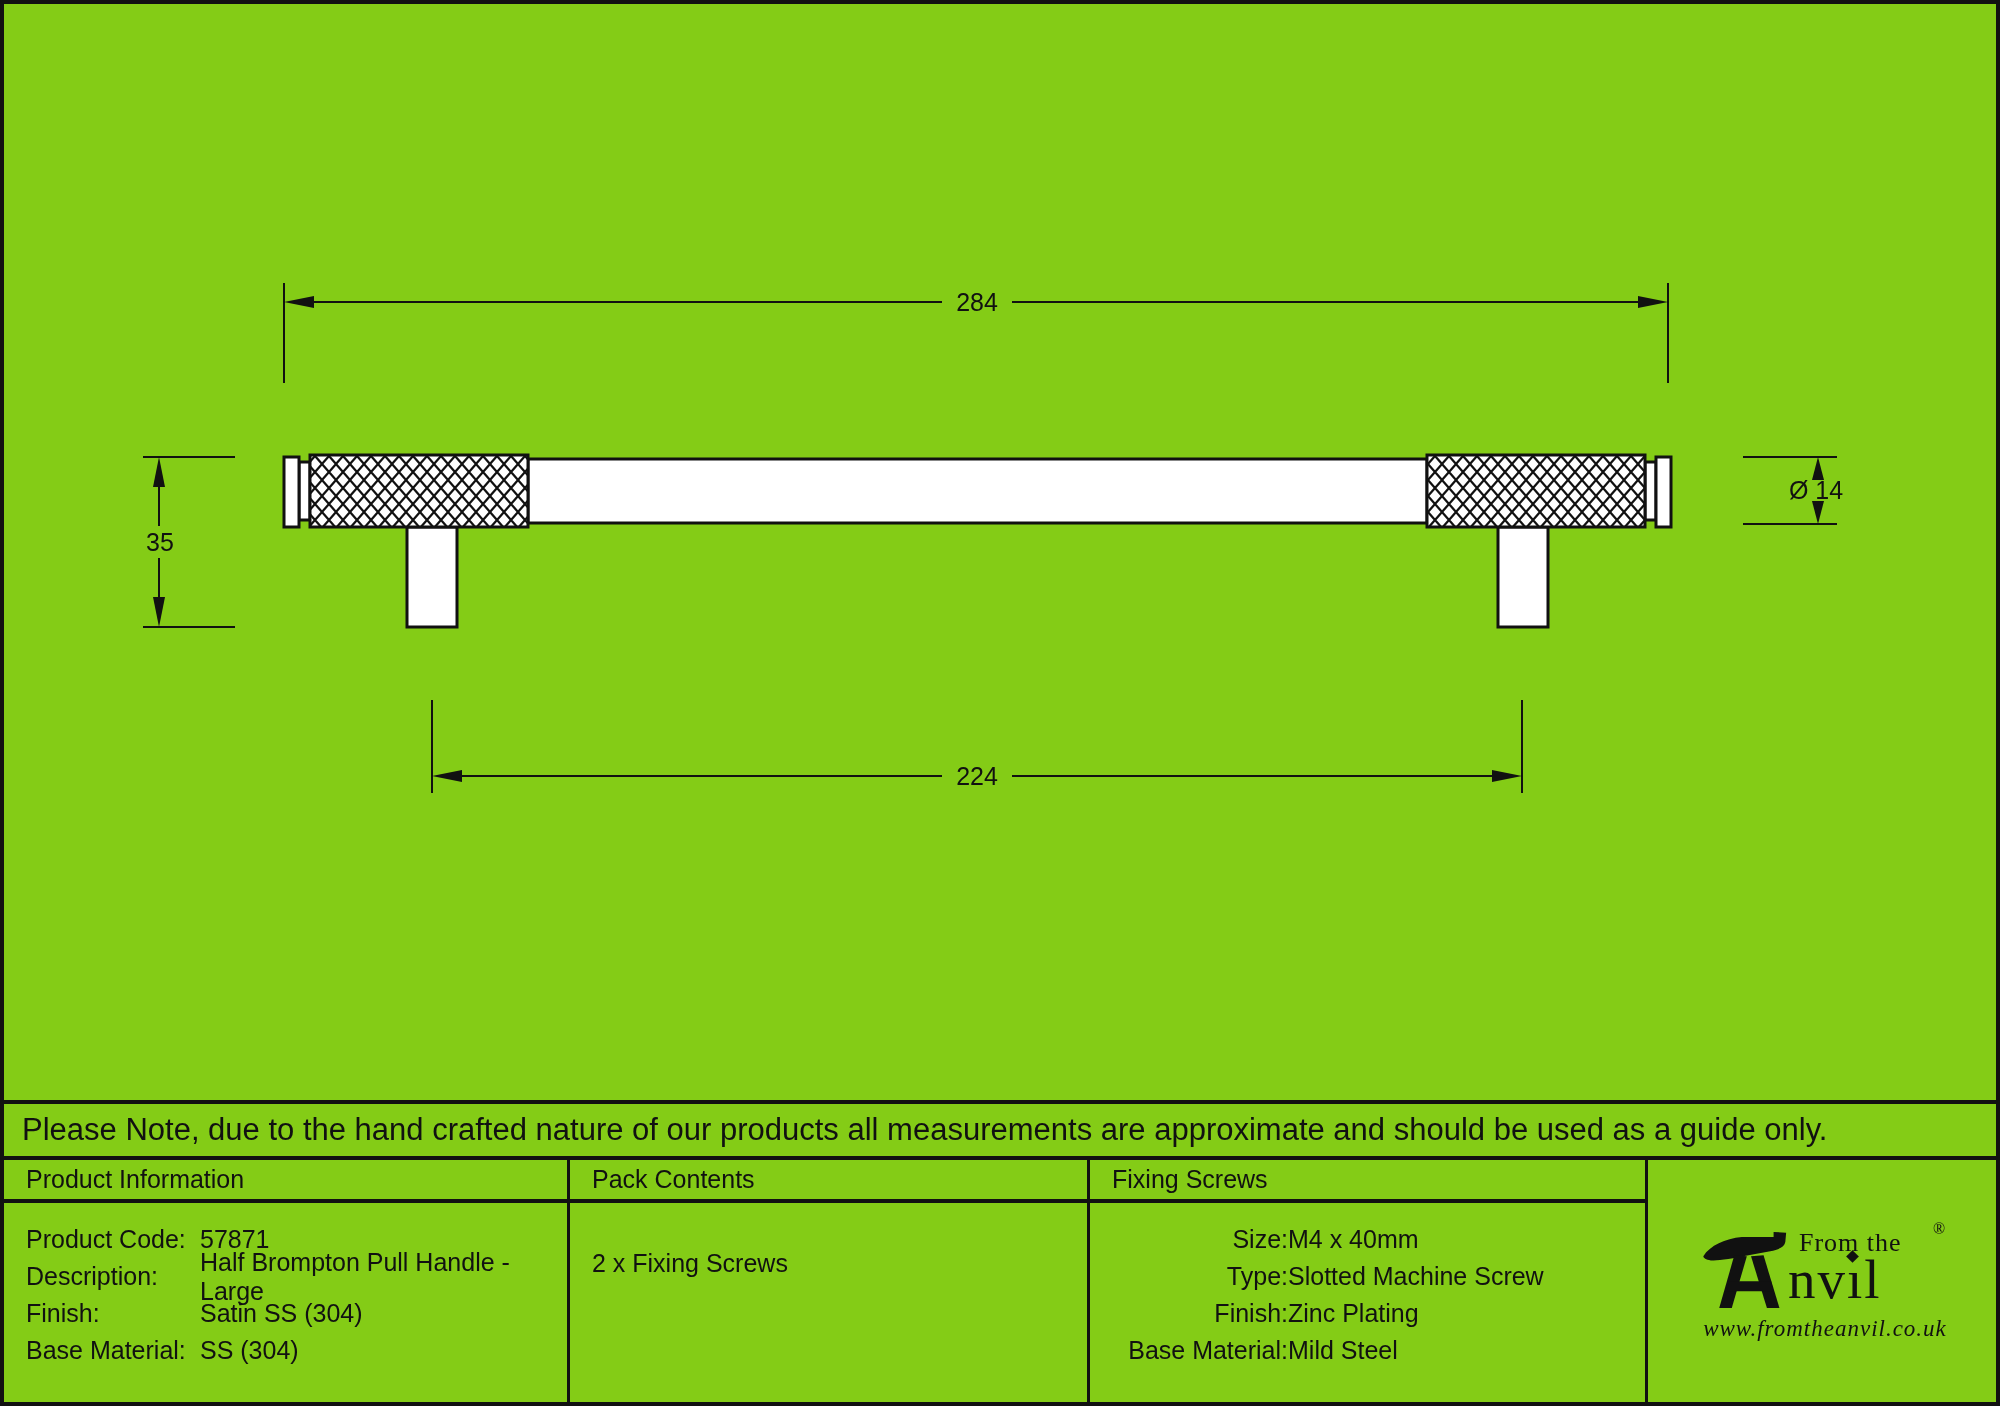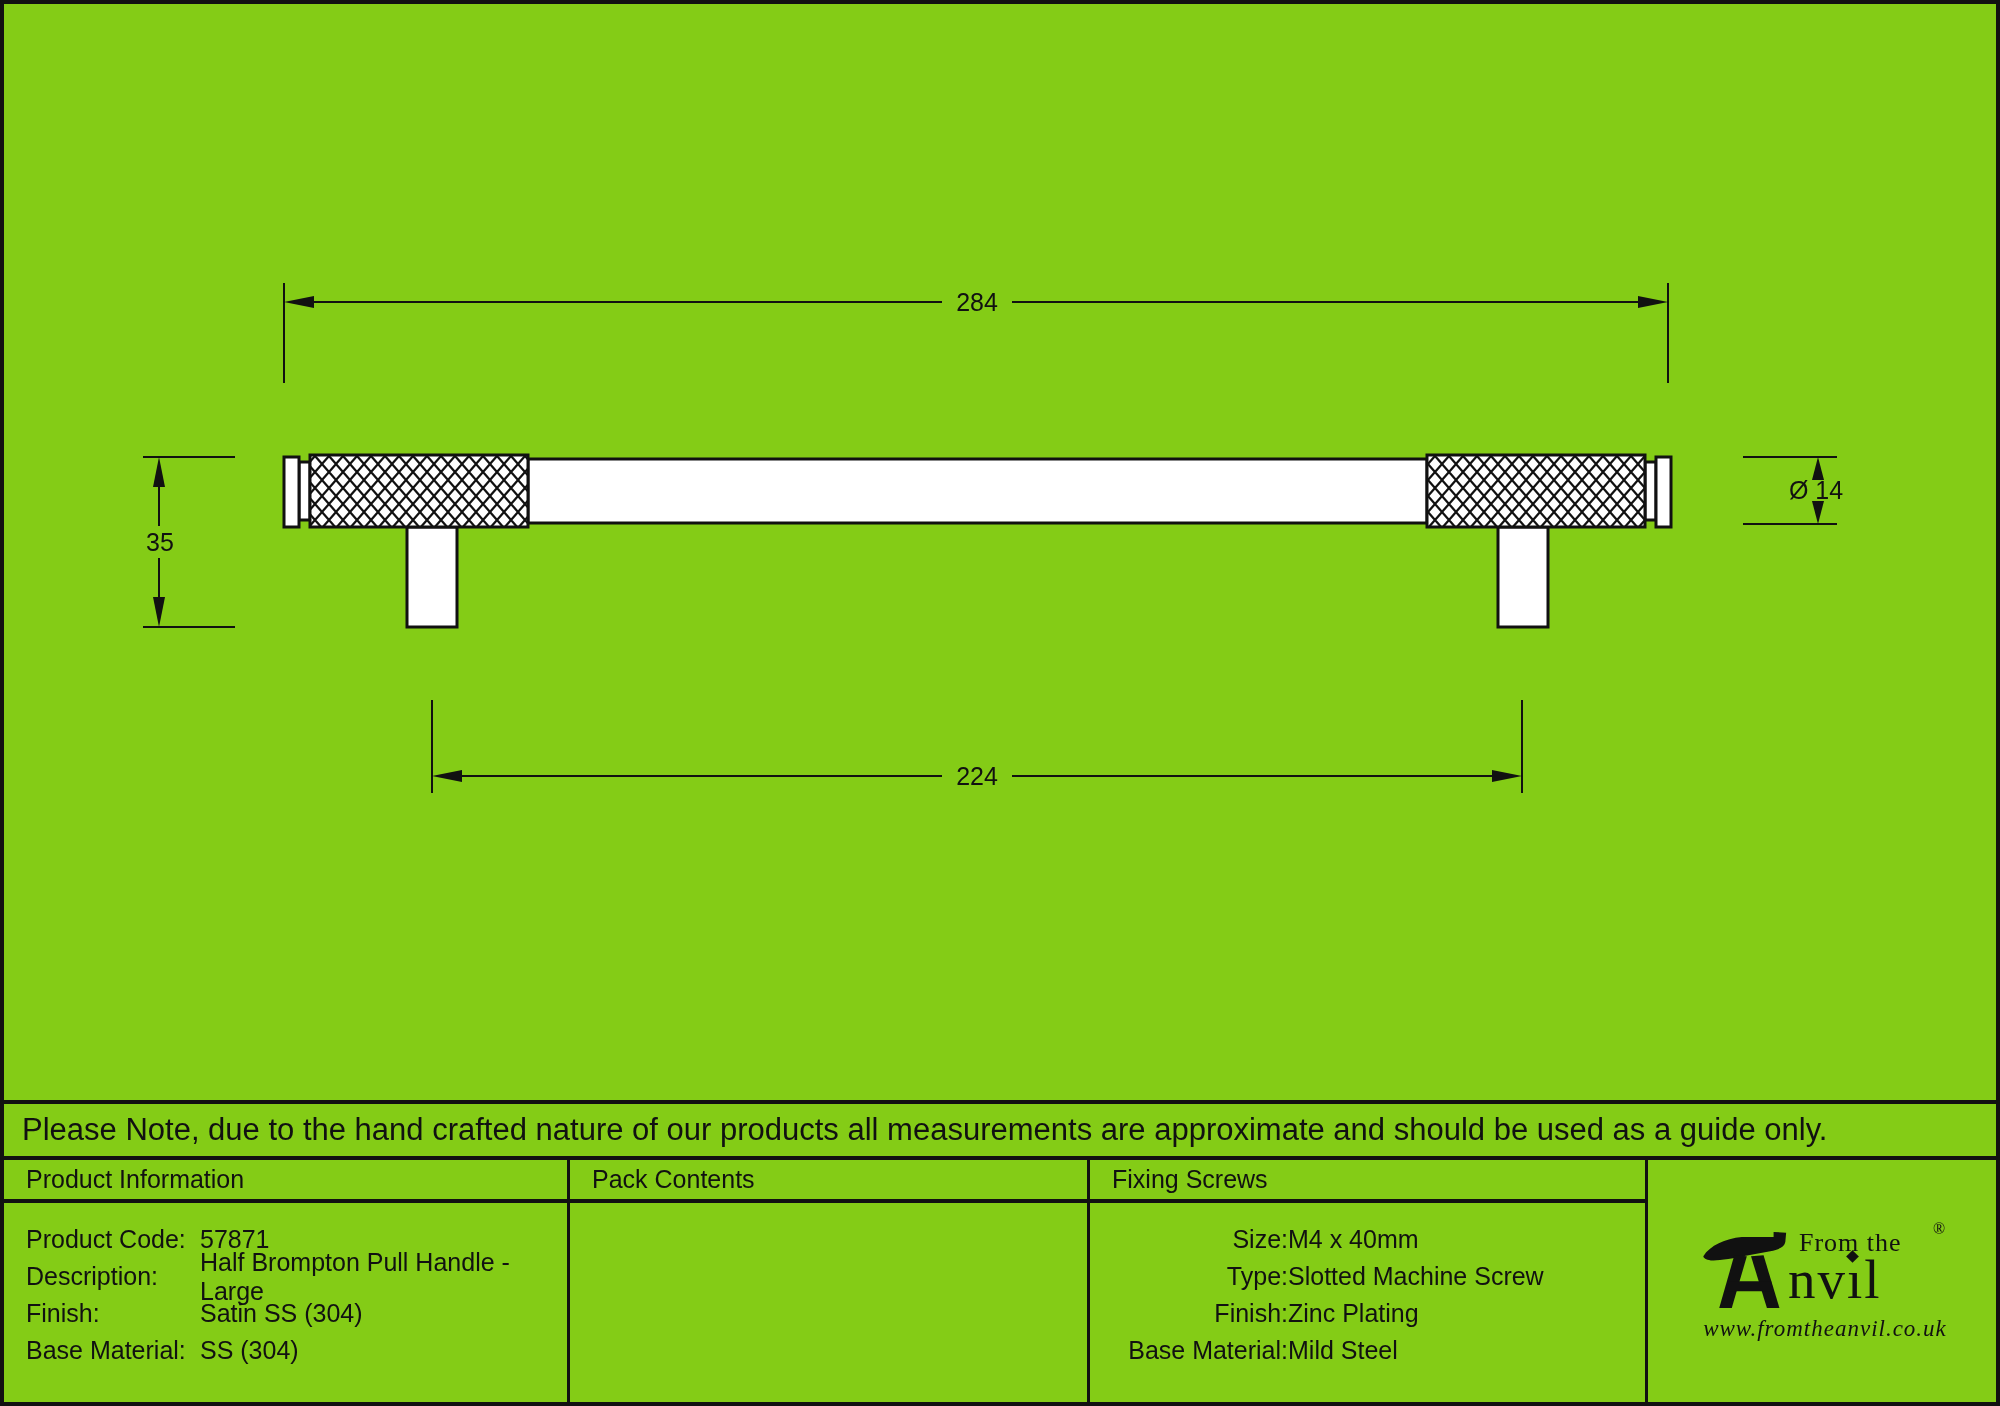--- a/index.html
+++ b/index.html
@@ -153,20 +153,21 @@
         <div class="trow">
           <span class="tlabel">Base Material:</span>
           <span class="tvalue">SS (304)</span>
         </div>
       </div>
     </div>
 
     <div class="tcol c2">
       <div class="thead">Pack Contents</div>
       <div class="tbody">
+        <div class="trow">2 x Fixing Screws</div>
       </div>
     </div>
 
     <div class="tcol c3">
       <div class="thead">Fixing Screws</div>
       <div class="tbody">
         <div class="trow">
           <span class="tlabel">Size:</span>
           <span class="tvalue">M4 x 40mm</span>
         </div>

